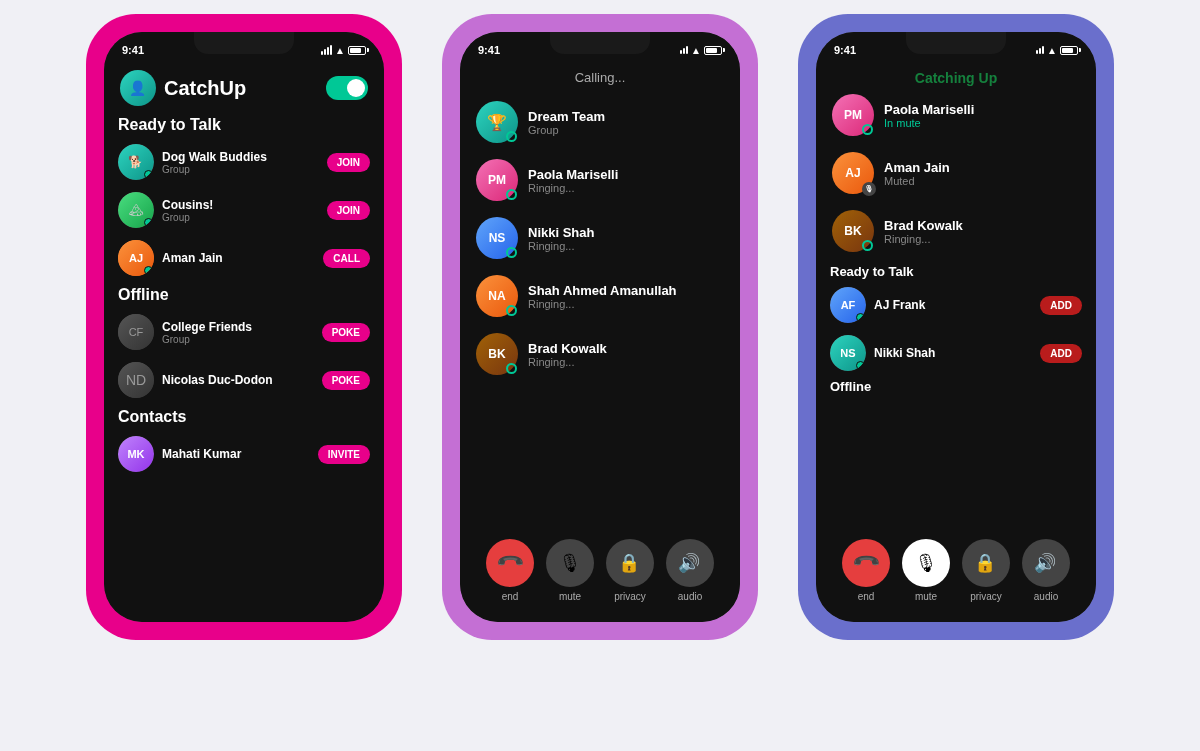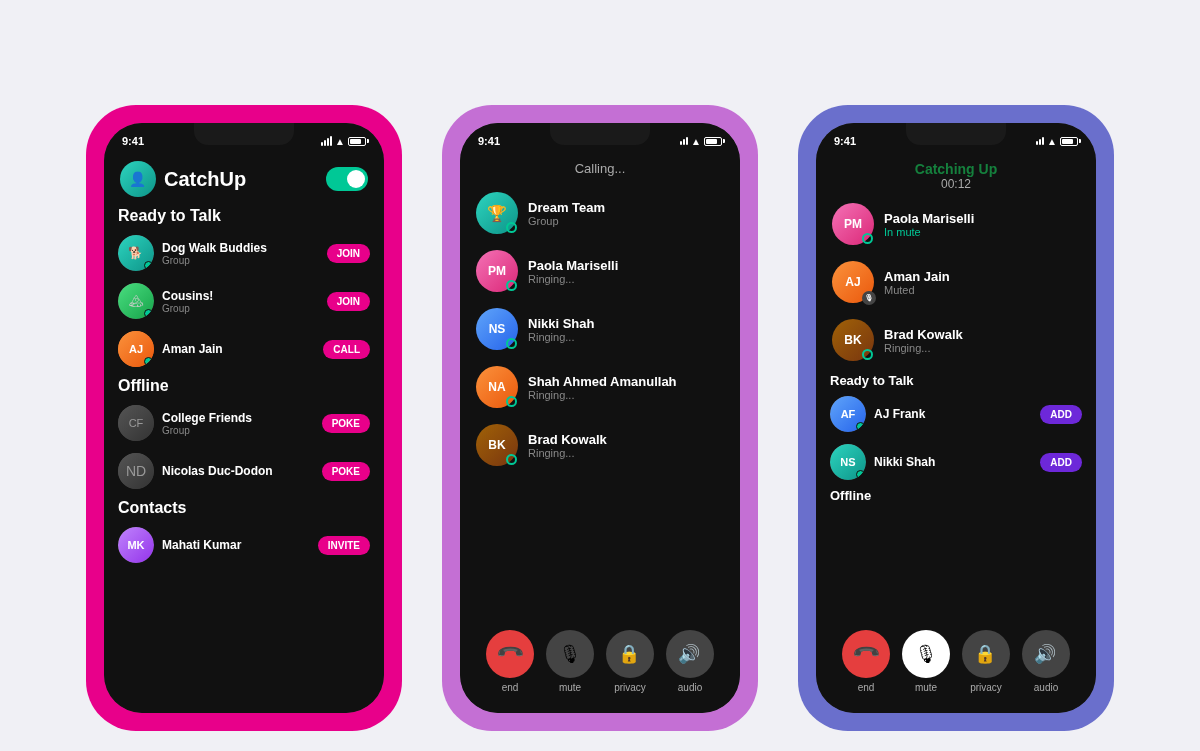--- a/index.html
+++ b/index.html
@@ -9,25 +9,25 @@
       justify-content: center;
       align-items: center;
       width: 1200px;
       height: 751px;
       font-family: -apple-system, BlinkMacSystemFont, 'Segoe UI', sans-serif;
       overflow: hidden;
     }
     .phones-container {
       display: flex;
       gap: 40px;
-      align-items: flex-end;
+      align-items: flex-start;
       justify-content: center;
       width: 100%;
       height: 100%;
-      padding: 20px 40px;
+      padding: 14px 40px;
     }
     .phone-wrapper {
       border-radius: 50px;
       padding: 18px;
       display: flex;
       align-items: center;
       justify-content: center;
     }
     .phone-wrapper.pink { background: #e8008a; }
     .phone-wrapper.purple { background: #c46fd4; }
@@ -148,21 +148,21 @@
       border-radius: 14px;
       font-size: 10px;
       font-weight: 700;
       border: none;
       cursor: pointer;
     }
     .btn-join { background: #e8008a; color: white; }
     .btn-call { background: #e8008a; color: white; }
     .btn-poke { background: #e8008a; color: white; }
     .btn-invite { background: #e8008a; color: white; }
-    .btn-add { background: #6d28d9; color: white; }
+    .btn-add { background: #b91c1c; color: white; }
     
     .contact-avatar.grey-avatar { background: linear-gradient(135deg, #555, #333); }
 
     
     .calling-screen {
       background: #111;
       height: 100%;
       display: flex;
       flex-direction: column;
     }
@@ -451,21 +451,20 @@
               <div class="bar bar3"></div>
             </div>
             <span class="wifi-icon">▲</span>
             <div class="battery">
                 <div class="battery-fill"></div>
               </div>
           </div>
         </div>
 
         <div class="catching-title">Catching Up</div>
-        <div class="catching-timer">00:12</div>
 
         <div class="call-contact-row">
           <div class="call-avatar" style="background:linear-gradient(135deg,#f472b6,#db2777);color:white;font-weight:700;font-size:12px;">PM
             <div class="green-ring"></div>
           </div>
           <div>
             <div class="call-name">Paola Mariselli</div>
             <div class="call-status" style="color:#00c896;">In mute</div>
           </div>
         </div>

